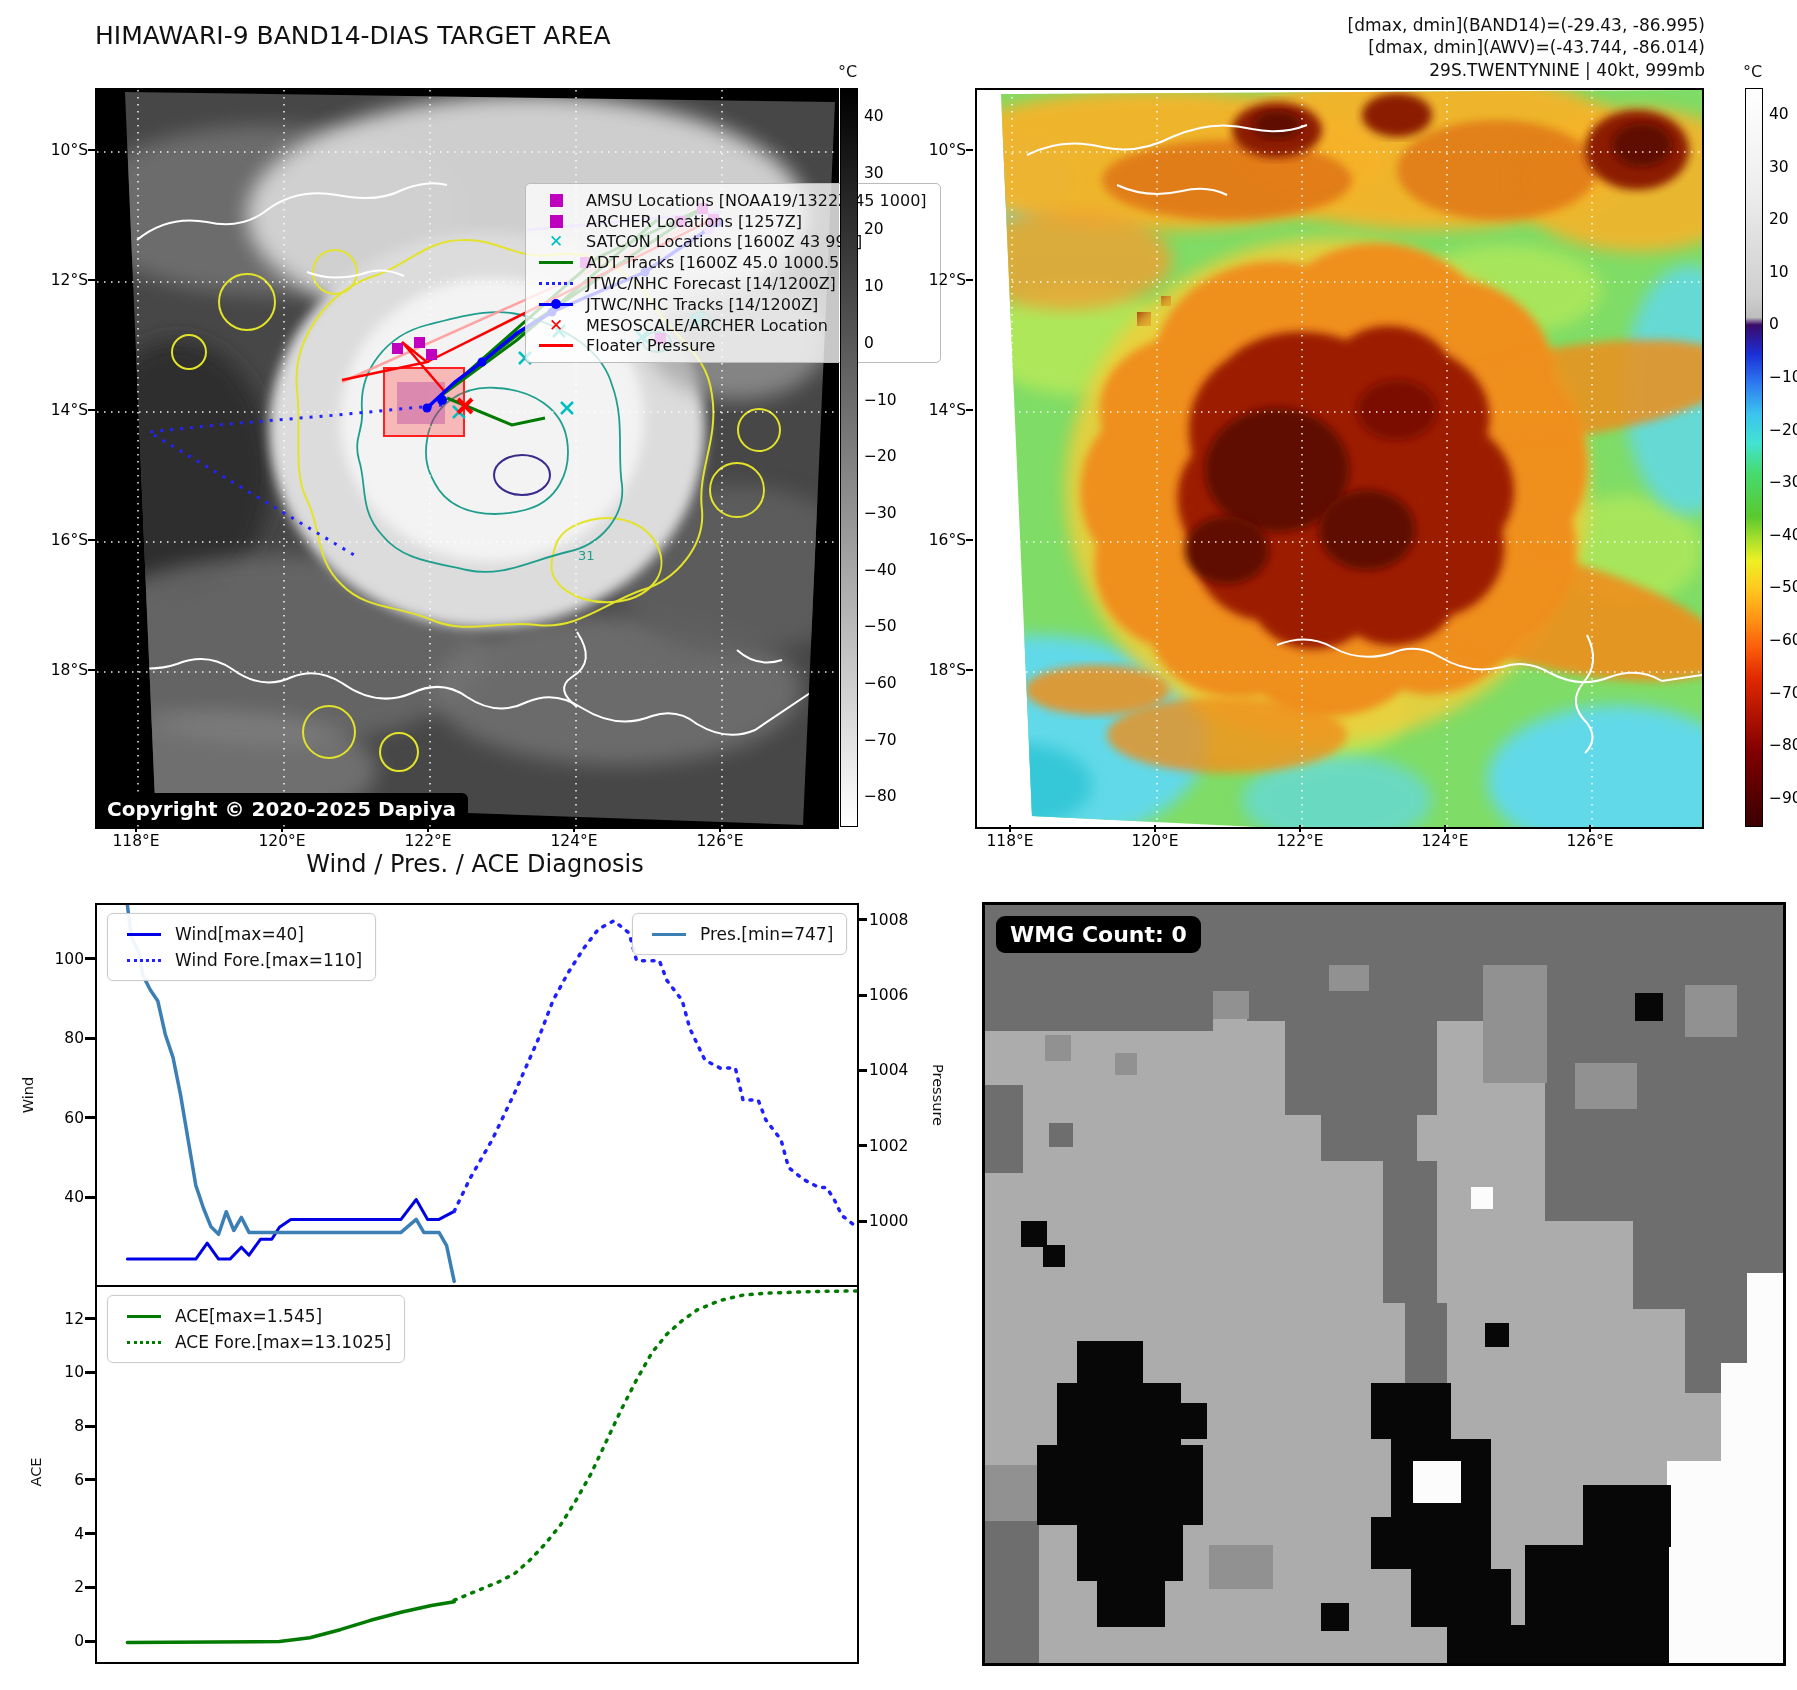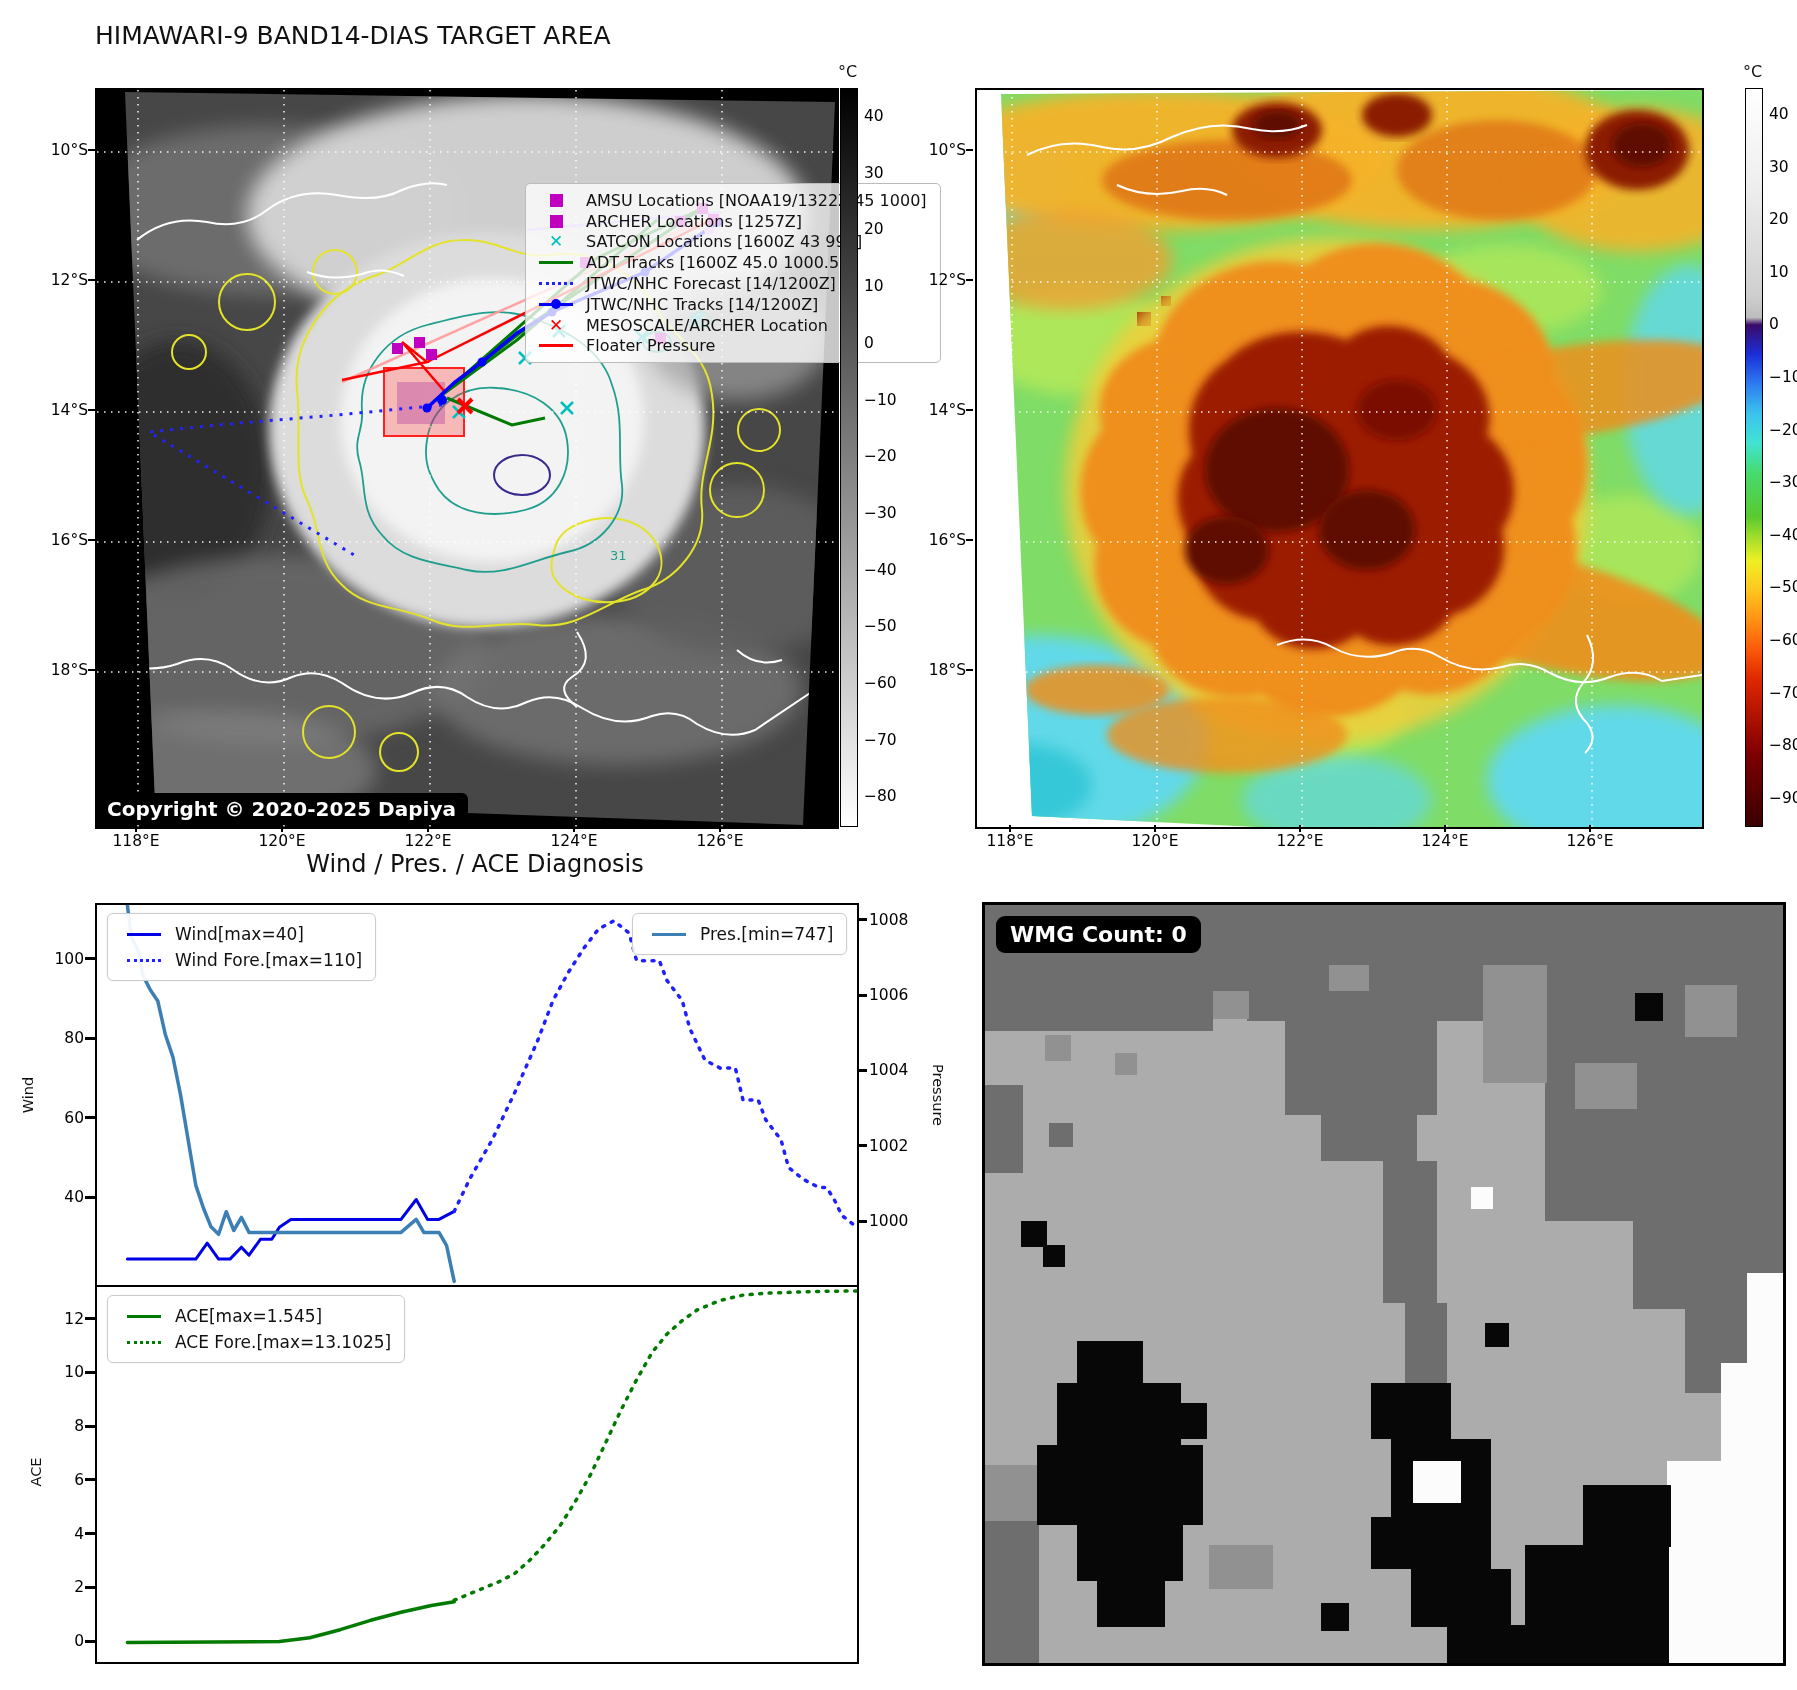--- a/index.html
+++ b/index.html
@@ -48,20 +48,25 @@
   .chart-legend .lg-mk{width:46px;}
 </style>
 </head>
 <body>
 
 <div class="page" id="page">
 
   <div class="panel-title">
     <div>HIMAWARI-9 BAND14-DIAS TARGET AREA</div>
   </div>
+  <div class="info-block">
+    <div>[dmax, dmin](BAND14)=(-29.43, -86.995)</div>
+    <div>[dmax, dmin](AWV)=(-43.744, -86.014)</div>
+    <div>29S.TWENTYNINE | 40kt, 999mb</div>
+  </div>
 
   <div class="map-frame" style="left:95px;top:88px;width:740px;height:737px;background:#000;">
     <svg width="740" height="737" viewBox="0 0 740 737">
       <defs>
         <clipPath id="lquad">
             <polygon points="28,2 738,12 706,735 58,712"></polygon>
           </clipPath>
         <filter id="b6">
             <feGaussianBlur stdDeviation="6"></feGaussianBlur>
           </filter>
@@ -210,21 +215,21 @@
         </div>
         <div class="lg-row">
           <span class="lg-mk">
             <span class="mk-line" style="border-top-style: solid; border-top-color: rgb(255, 0, 0);"></span>
           </span>
           <span class="lg-lb">Floater Pressure</span>
         </div>
       </div>
   </div>
   <div class="copyright-badge">Copyright © 2020-2025 Dapiya</div>
-  <span class="contour-label" style="left:578px;top:548px;margin-left:32px;">31</span>
+  <span class="contour-label" style="left:578px;top:548px;">31</span>
   <div class="cbar cbar-left"></div>
   <div class="cbar-unit" style="left:838px;top:62px;">°C</div>
 
   <div class="map-frame" style="left:975px;top:88px;width:725px;height:737px;background:#fff;">
     <svg width="725" height="737" viewBox="0 0 725 737">
       <defs>
         <clipPath id="rquad">
             <polygon points="24,4 725,0 725,737 280,737 55,726"></polygon>
           </clipPath>
         <filter id="rb4">

